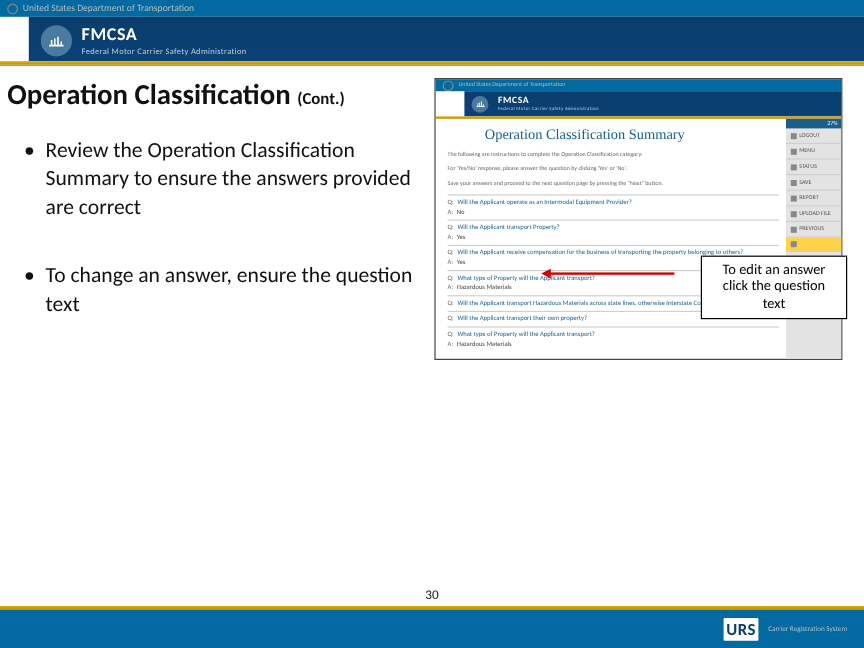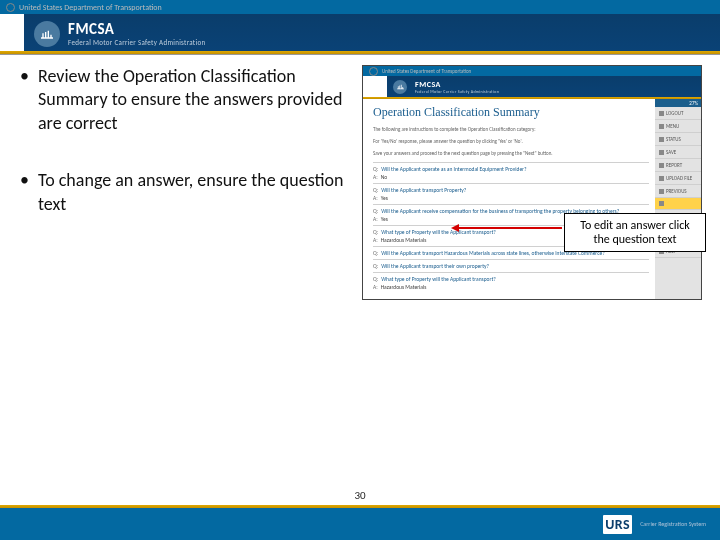--- a/index.html
+++ b/index.html
@@ -42,29 +42,29 @@
 
   .inset-body { display: flex; }
   .inset-main { flex: 1; padding: 6px 6px 6px 10px; }
   .inset-side { width: 46px; background: #e3e3e3; font-size: 5px; color: #555; }
   .inset-side .prog { background: #1b5e8c; color: #fff; text-align: right; padding: 1px 3px; font-size: 5px; }
   .inset-side .mi { padding: 3px 4px; border-bottom: 1px solid #cfcfcf; display: flex; align-items: center; gap: 2px; }
   .inset-side .mi .ic { width: 5px; height: 5px; background: #888; display: inline-block; }
   .inset-side .darkrow { background: #ffd24a; }
   .inset-side .sep { height: 22px; }
 
-  .inset h2 { color: #1a5d8e; font-size: 12px; font-weight: 400; margin-bottom: 6px; font-family: Georgia, serif; }
+  .inset h2 { color: #1a5d8e; font-size: 12px; font-weight: 400; margin-bottom: 6px; font-family: Georgia, serif; margin-left: 31px; }
   .inset .intro { color: #666; font-size: 5px; line-height: 1.4; margin-bottom: 5px; }
   .inset .qa { border-top: 1px solid #d0d0d0; padding: 3px 0 3px 0; }
   .inset .qa .q { color: #1a5d8e; font-size: 5.5px; }
   .inset .qa .q .lbl { color: #666; margin-right: 3px; }
   .inset .qa .a { color: #444; font-size: 5.5px; margin-top: 2px; }
   .inset .qa .a .lbl { color: #666; margin-right: 3px; }
 
-  .callout { position: absolute; right: 2px; top: 148px; background: #fff; border: 1.5px solid #000; padding: 4px 8px; font-size: 12px; line-height: 1.2; text-align: center; width: 142px; z-index: 5; }
+  .callout { position: absolute; right: 2px; top: 148px; background: #fff; border: 1.5px solid #000; padding: 4px 8px; font-size: 12px; line-height: 1.2; text-align: center; width: 122px; z-index: 5; }
   .arrow { position: absolute; top: 162px; left: 95px; width: 105px; height: 2px; background: #d40000; z-index: 4; }
   .arrow::before { content: ""; position: absolute; left: -6px; top: -3px; border-right: 8px solid #d40000; border-top: 4px solid transparent; border-bottom: 4px solid transparent; }
 
   
   .footer { position: absolute; bottom: 0; left: 0; right: 0; }
   .footer .gold { height: 3px; background: linear-gradient(#e0a800, #c49000); }
   .footer .navy { height: 32px; background: #0369a1; display: flex; align-items: center; justify-content: flex-end; padding-right: 14px; gap: 8px; }
   .footer .urs { color: #fff; font-size: 14px; font-weight: 700; font-style: italic; letter-spacing: 0.5px; }
   .footer .urs-box { background: #fff; color: #0a3d6b; padding: 1px 2px; font-style: normal; border-radius: 1px; }
   .footer .sub { color: #aac0d6; font-size: 6px; }
@@ -87,20 +87,24 @@
   <span class="fmcsa-text">
     <div class="title">FMCSA</div>
     <div class="sub">Federal Motor Carrier Safety Administration</div>
   </span>
 </div>
 <div class="gold-line"></div>
 <div class="thin-line"></div>
 
 <div class="content">
   <div class="left-col">
+    <h1 class="slide-title">
+      <span>Operation Classification</span>
+      <span class="cont">(Cont.)</span>
+    </h1>
     <ul class="bullets">
       <li>Review the Operation Classification Summary to ensure the answers provided are correct</li>
       <li>To change an answer, ensure the question text</li>
     </ul>
   </div>
 
   <div class="right-col">
     <div class="inset">
 
       <div class="dot-bar">

